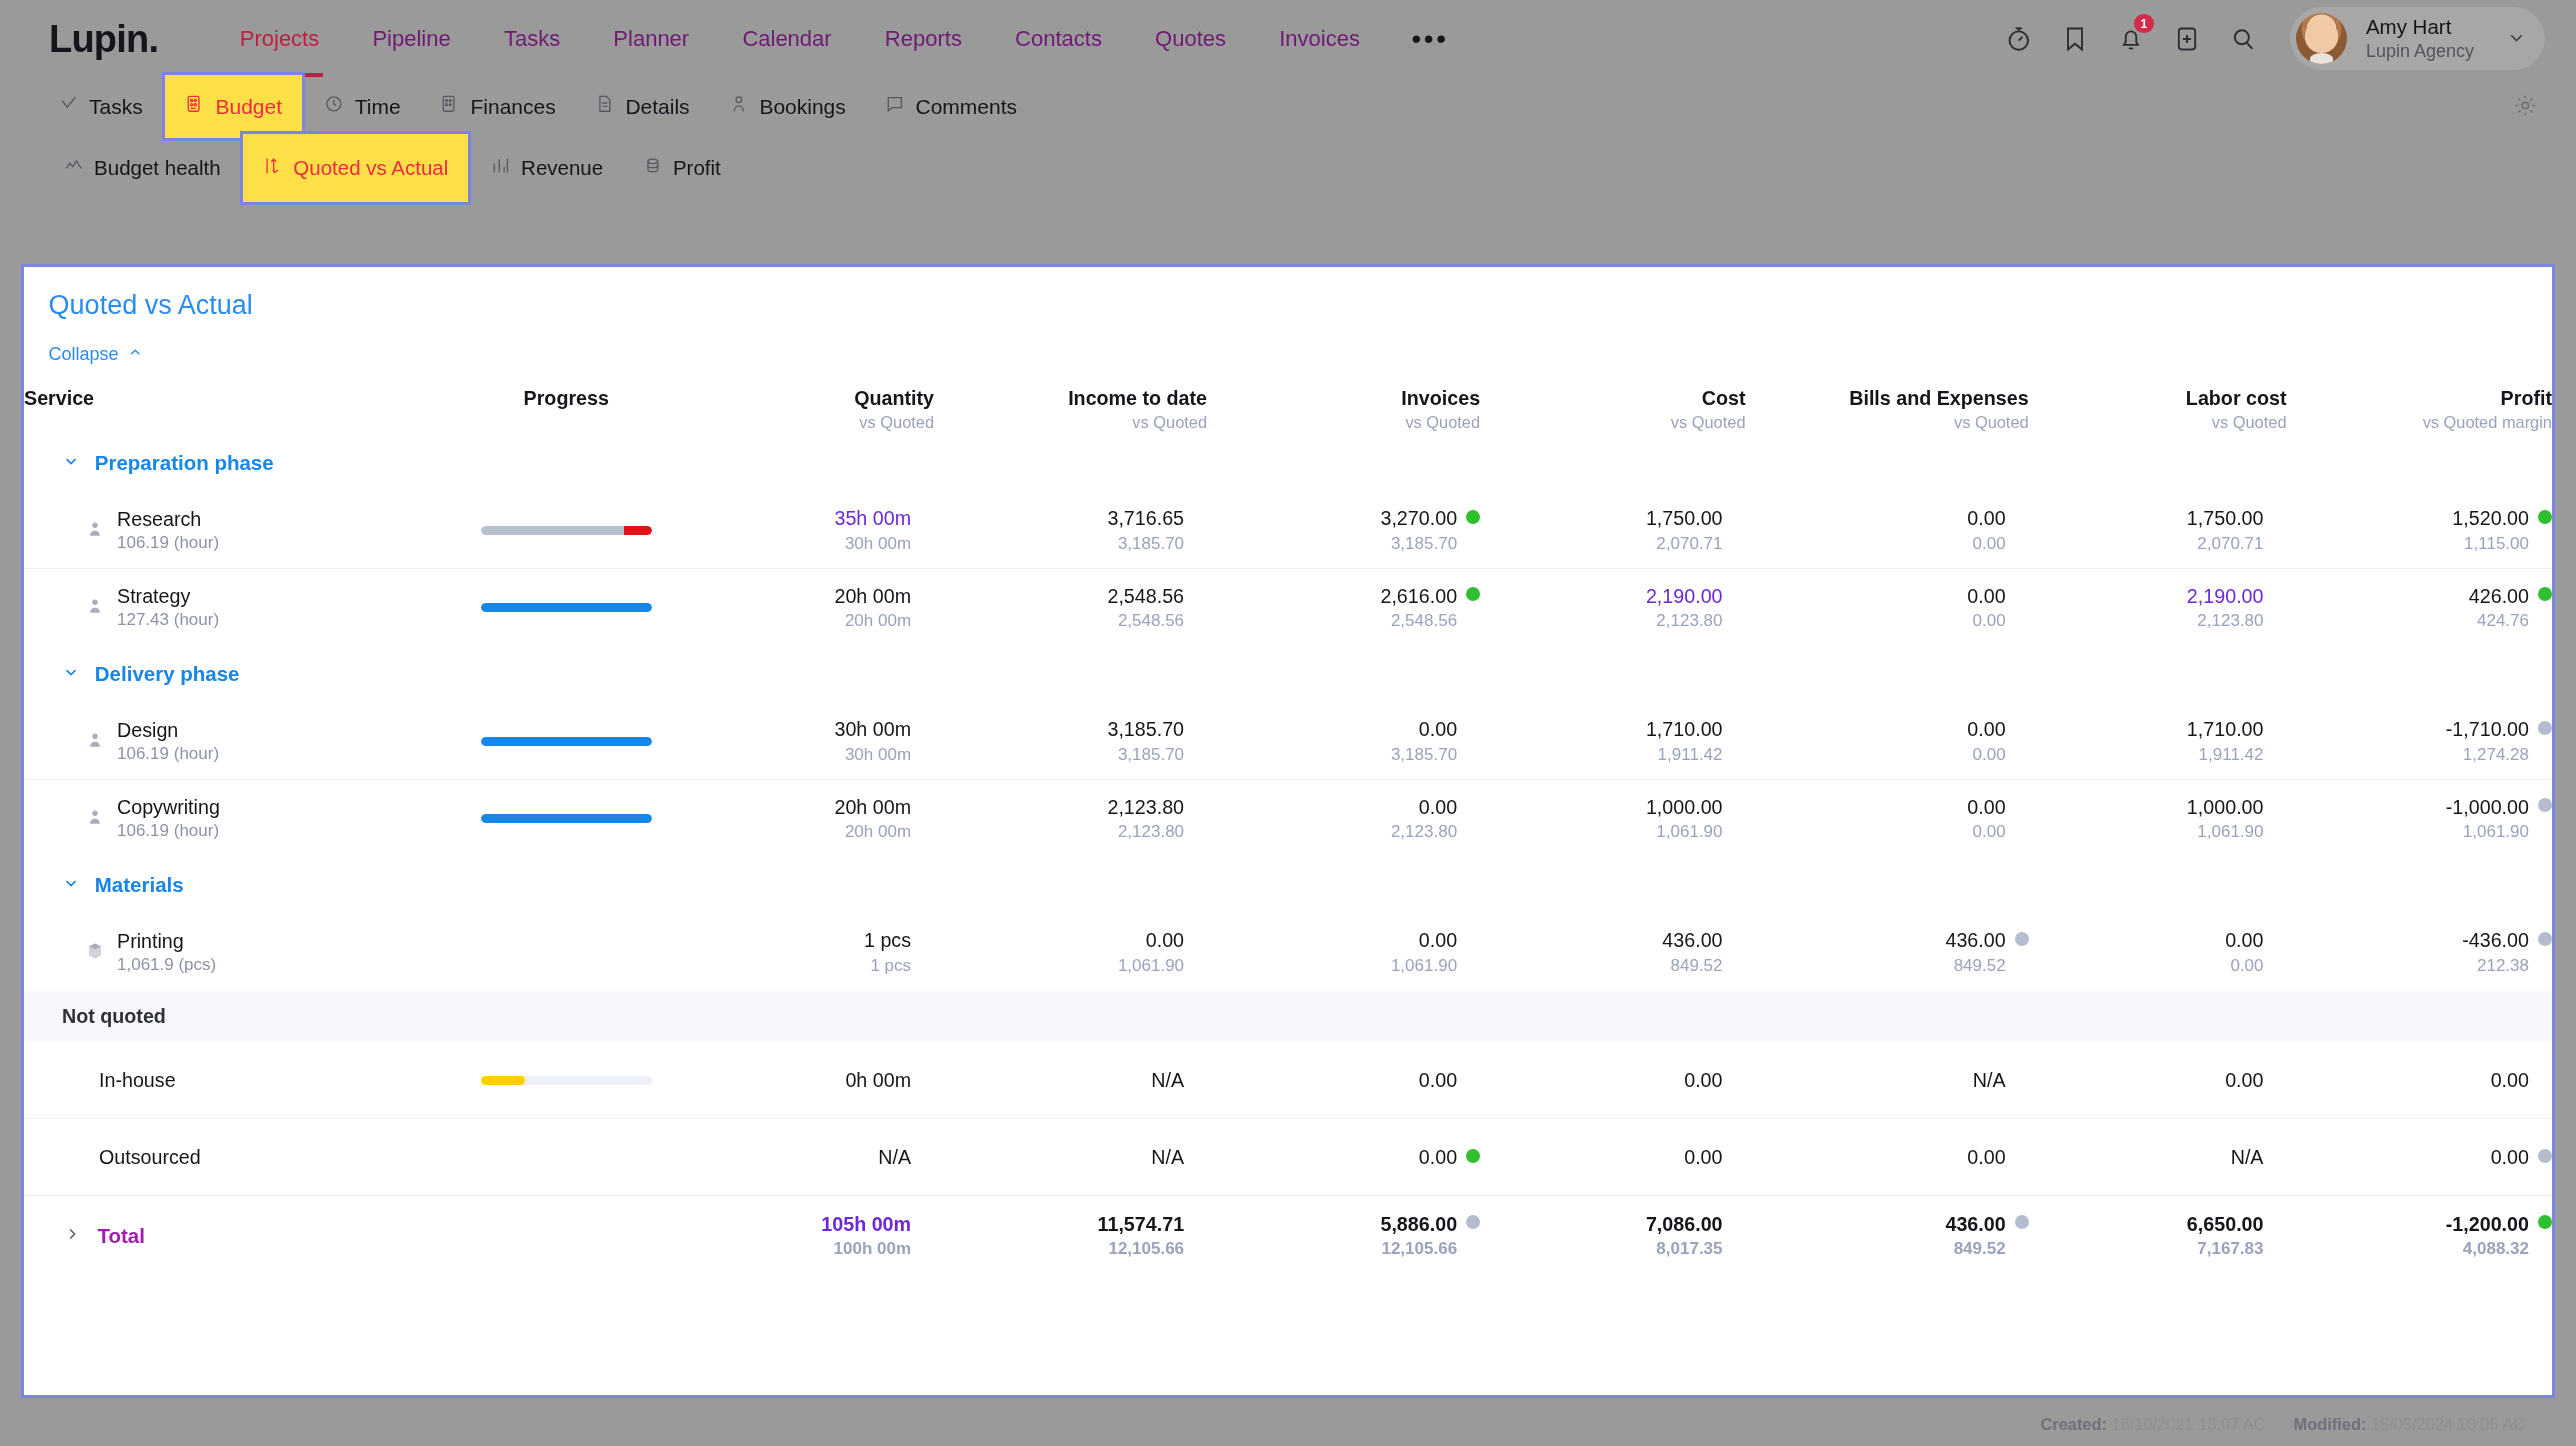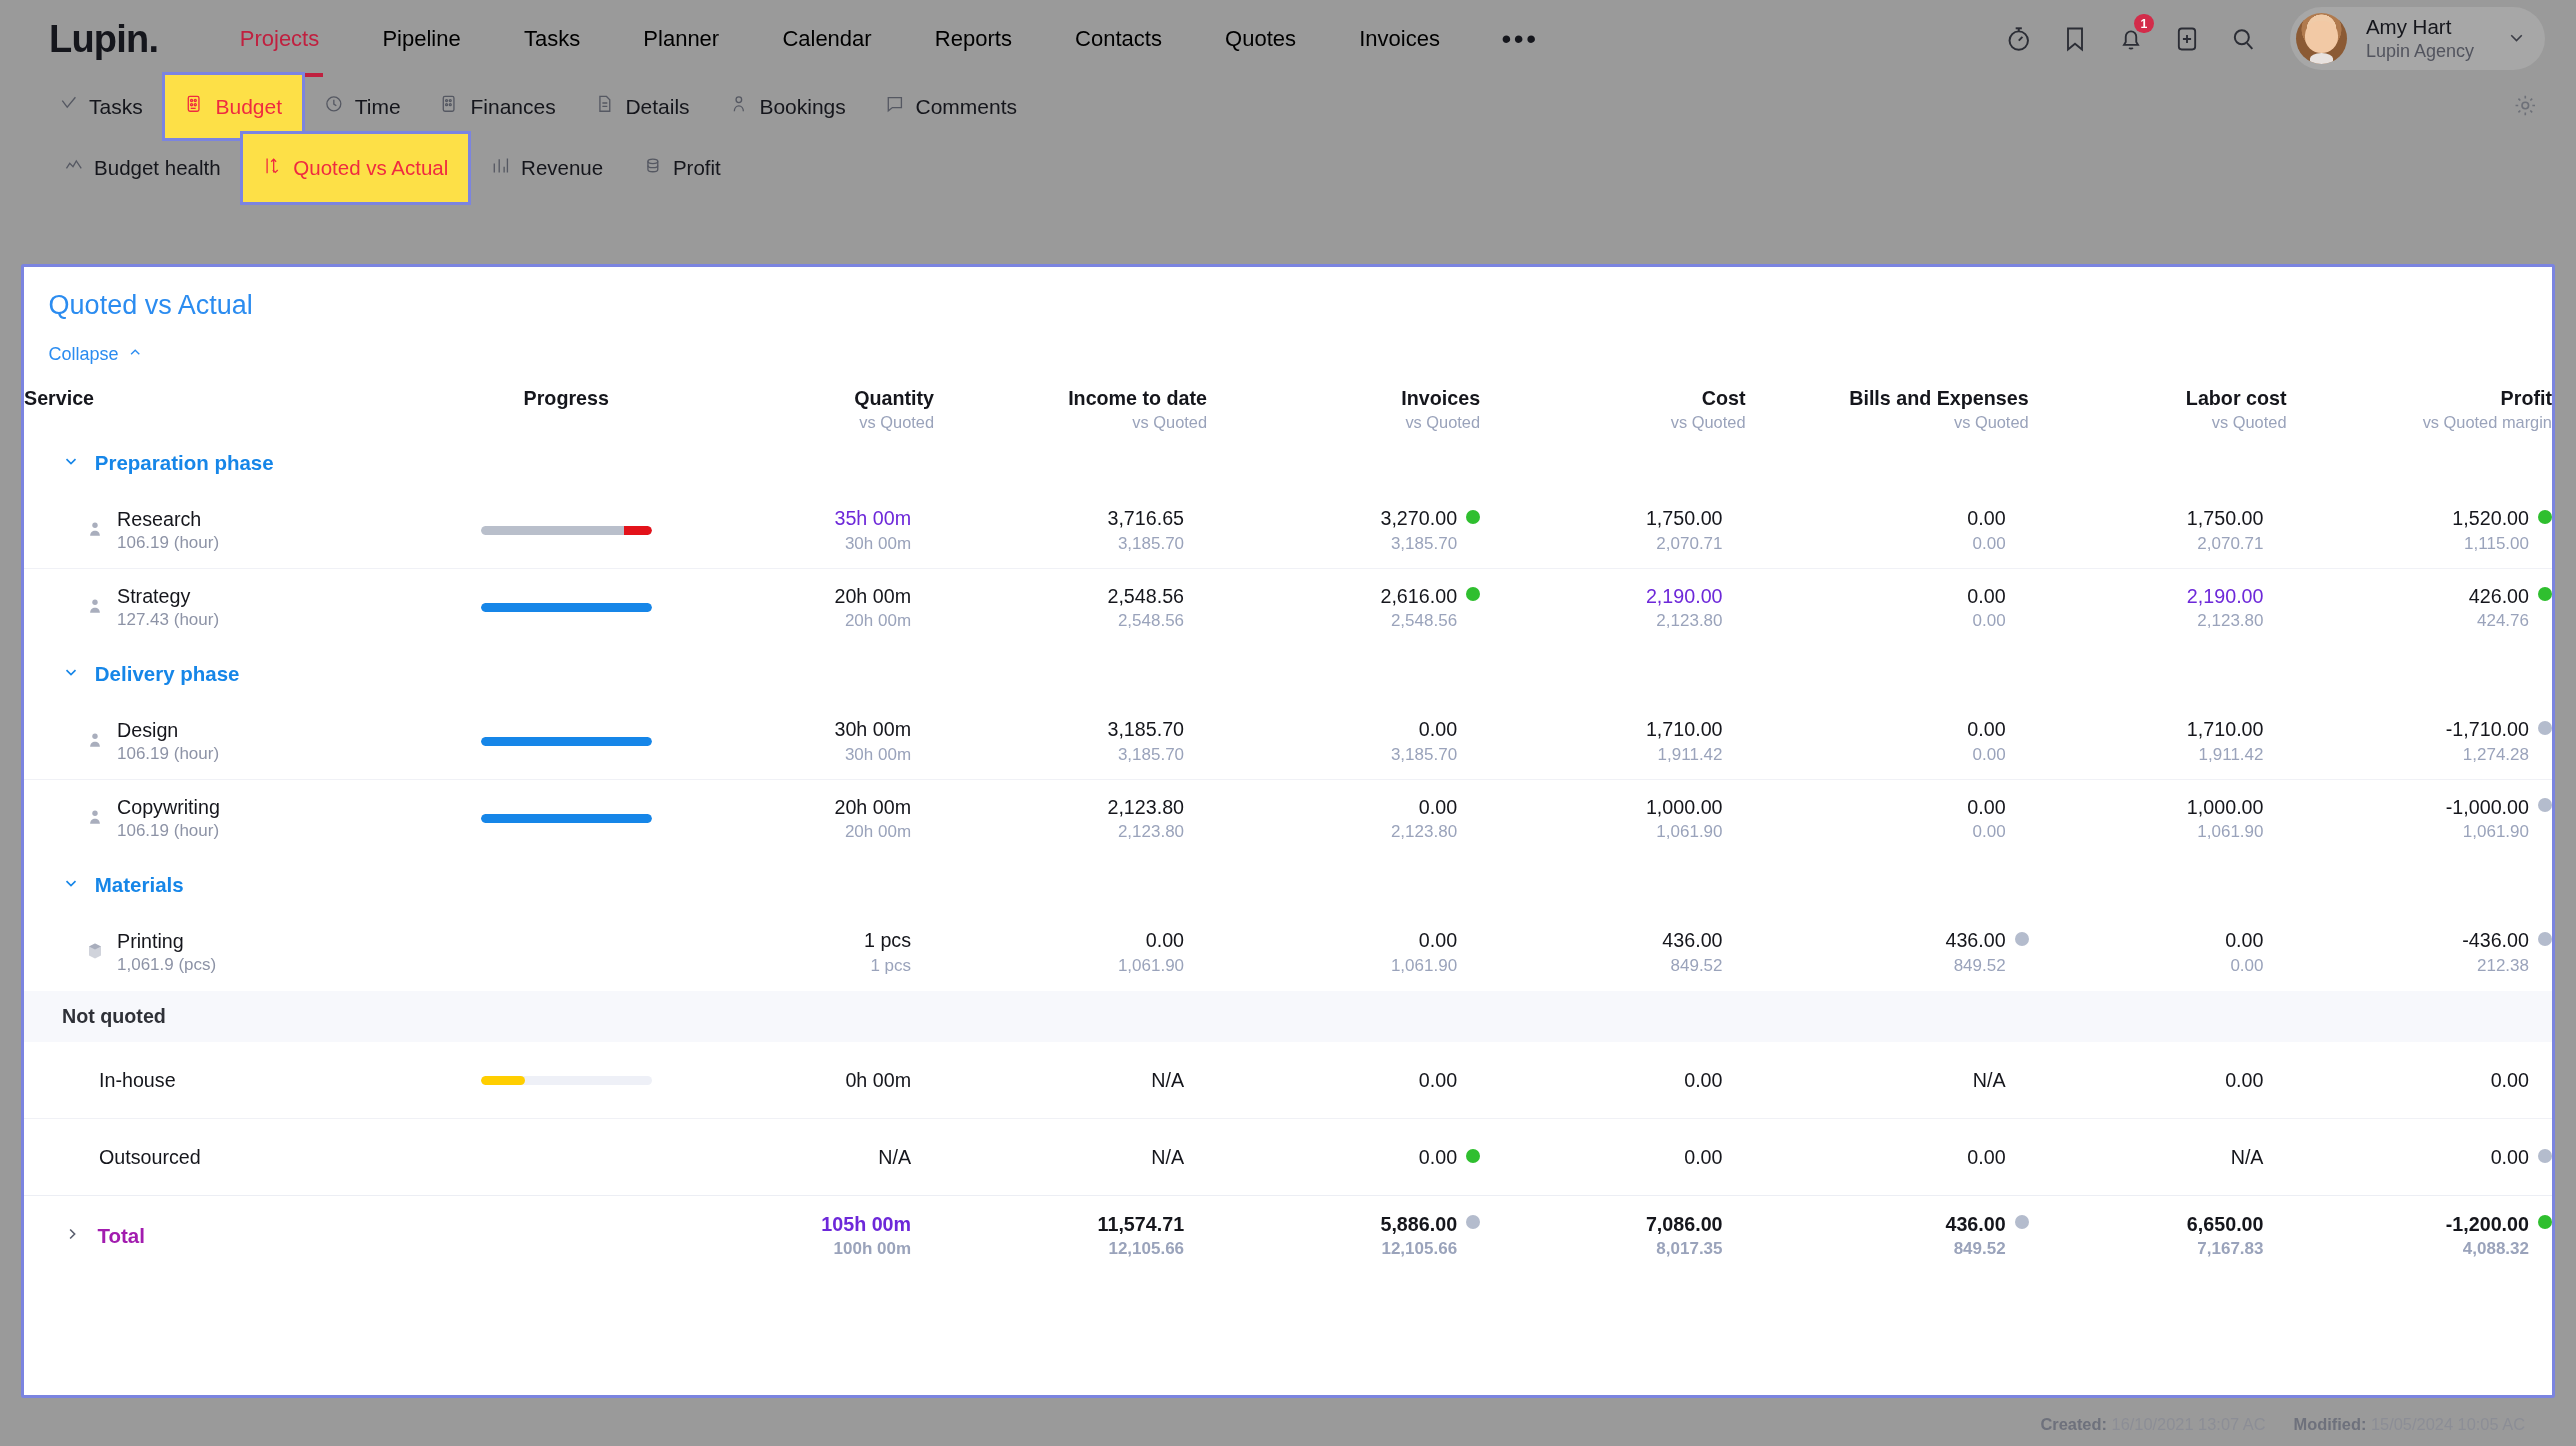--- a/index.html
+++ b/index.html
@@ -18,24 +18,24 @@
     position: relative;
   }
   .brand {
     font-size: 38px;
     font-weight: bold;
     color: #15161c;
     letter-spacing: -0.8px;
     margin-right: 57px;
     line-height: 1;
   }
-  .navlinks { display: flex; align-items: center; gap: 14px; }
+  .navlinks { display: flex; align-items: center; gap: 4px; }
   .navlink {
     font-size: 22px;
-    color: #000000;
+    color: #701a75;
     padding: 0 24.6px;
     line-height: 77px;
     position: relative;
     cursor: pointer;
     white-space: nowrap;
   }
   .navlink.active { color: #c0203f; }
   .navlink.active:after {
     content: "";
     position: absolute;

